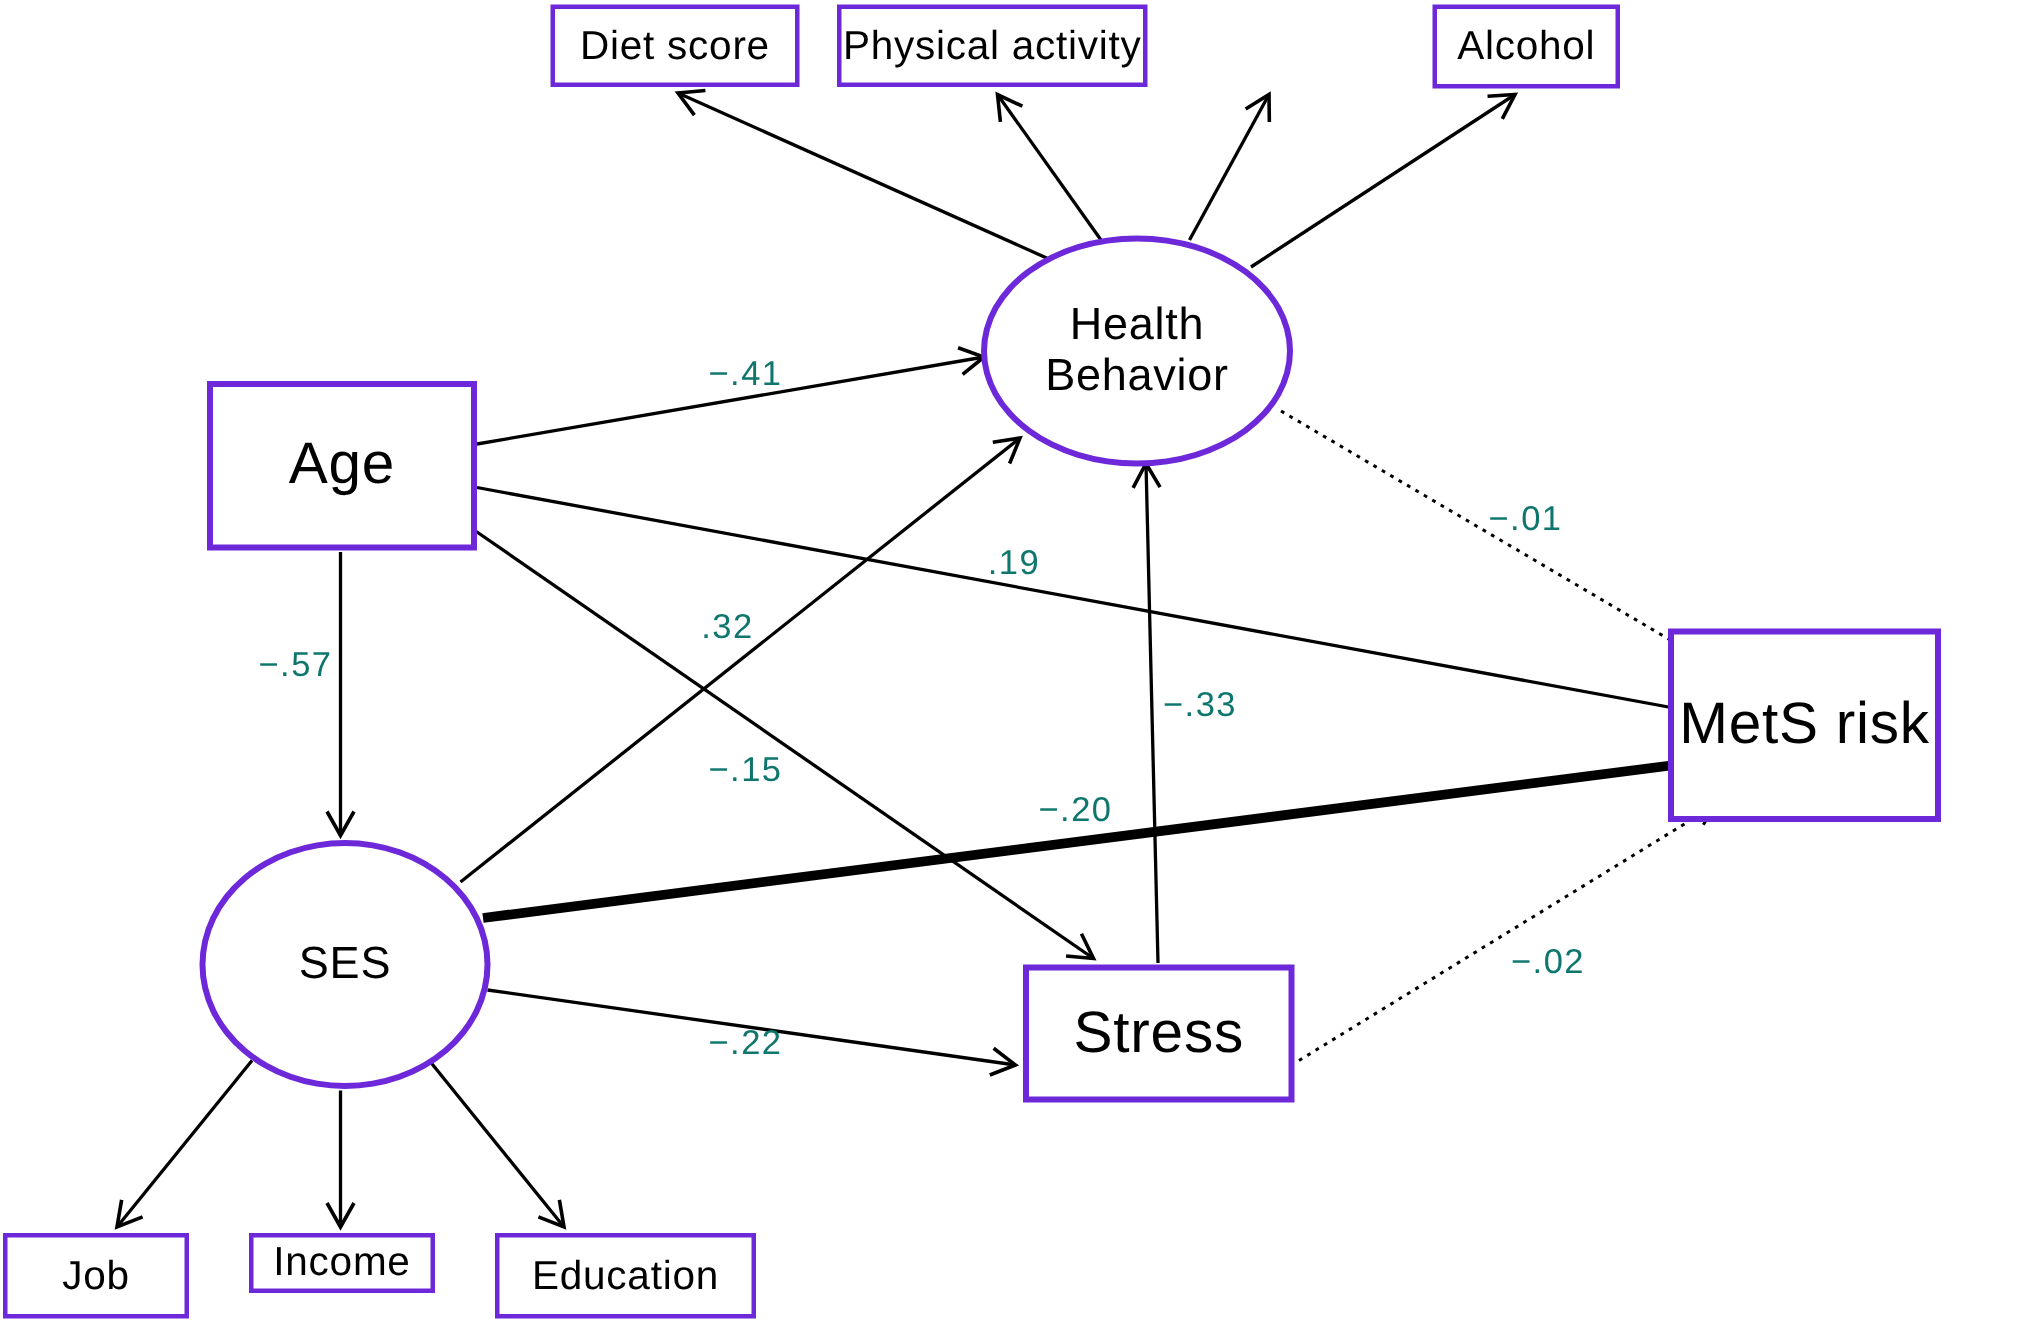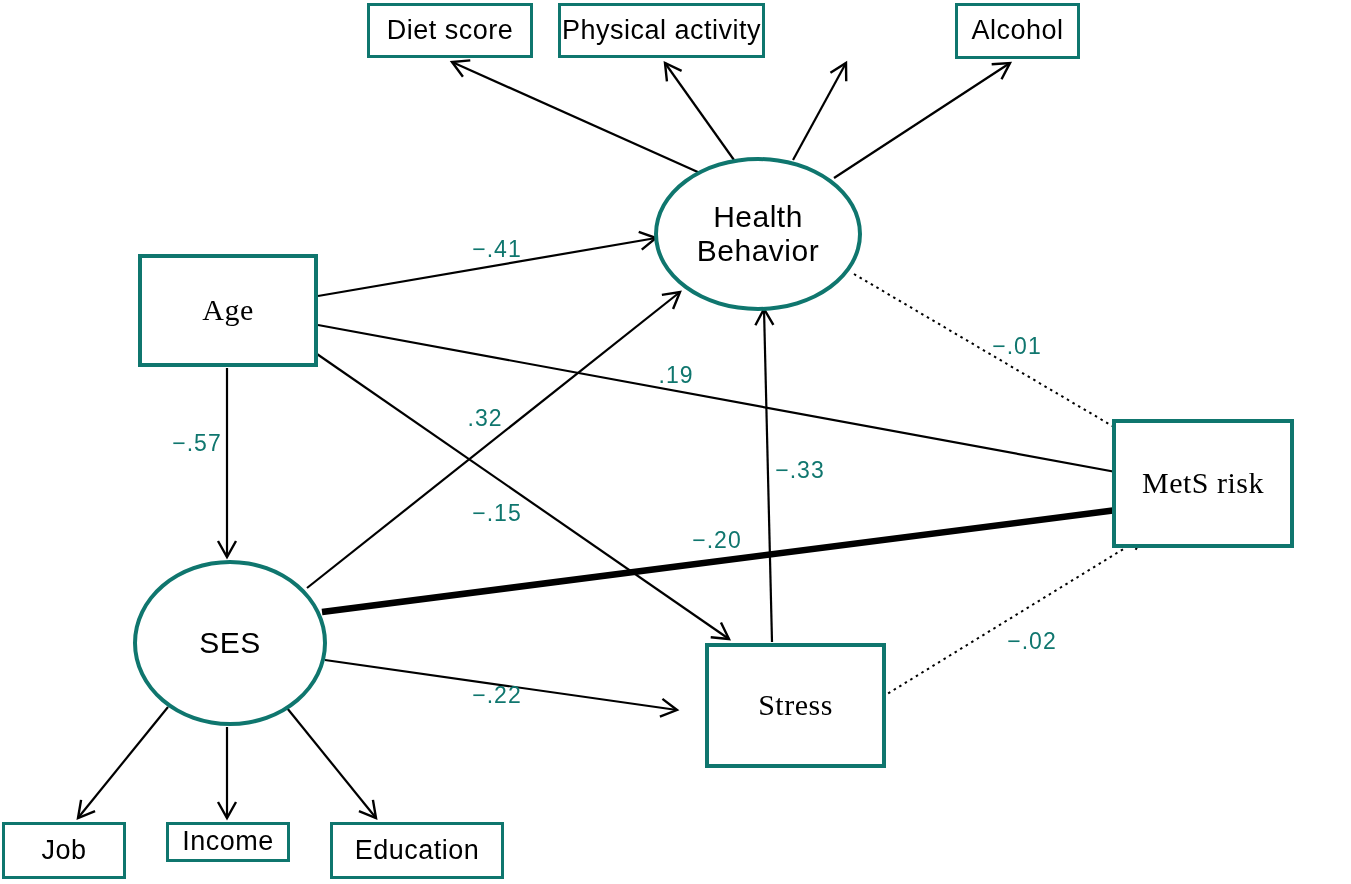--- a/index.html
+++ b/index.html
@@ -14,30 +14,30 @@
   }
   svg.edges {
     position: absolute;
     left: 0; top: 0;
     width: 1351px; height: 884px;
   }
   .node {
     position: absolute;
     box-sizing: border-box;
     background: #ffffff;
-    border: 3px solid #0f766e;
+    border: 3px solid #6d28d9;
     display: flex;
     align-items: center;
     justify-content: center;
     text-align: center;
     font-size: 27px;
     line-height: 1.15;
     letter-spacing: 0.5px;
   }
-  .node.major { border-width: 4px; font-size: 30px; font-family: Liberation Serif, serif; }
+  .node.major { border-width: 4px; font-size: 39px; }
   .node.ellipse { border-radius: 50%; border-width: 4px; font-size: 30px; }
   .node .lbl { display: block; }
   .node.hb .lbl { width: 150px; }
   .coef {
     position: absolute;
     transform: translate(-50%, -50%);
     font-size: 23px;
     letter-spacing: 1px;
     white-space: nowrap;
     color: #0f766e;
@@ -97,21 +97,21 @@
   <div class="node ellipse hb" style="left:654px; top:157px; width:208px; height:154px;">
     <span class="lbl">Health Behavior</span>
   </div>
   <div class="node ellipse" style="left:133px; top:560px; width:194px; height:166px;">
     <span class="lbl">SES</span>
   </div>
 
   <div class="node major" style="left:138px; top:254px; width:180px; height:113px;">
     <span class="lbl">Age</span>
   </div>
-  <div class="node major" style="left:705px; top:643px; width:181px; height:125px;">
+  <div class="node major" style="left:682px; top:643px; width:181px; height:92px;">
     <span class="lbl">Stress</span>
   </div>
   <div class="node major" style="left:1112px; top:419px; width:182px; height:129px;">
     <span class="lbl">MetS risk</span>
   </div>
 
   <div class="node" style="left:2px; top:822px; width:124px; height:57px;">
     <span class="lbl">Job</span>
   </div>
   <div class="node" style="left:166px; top:822px; width:124px; height:40px;">

